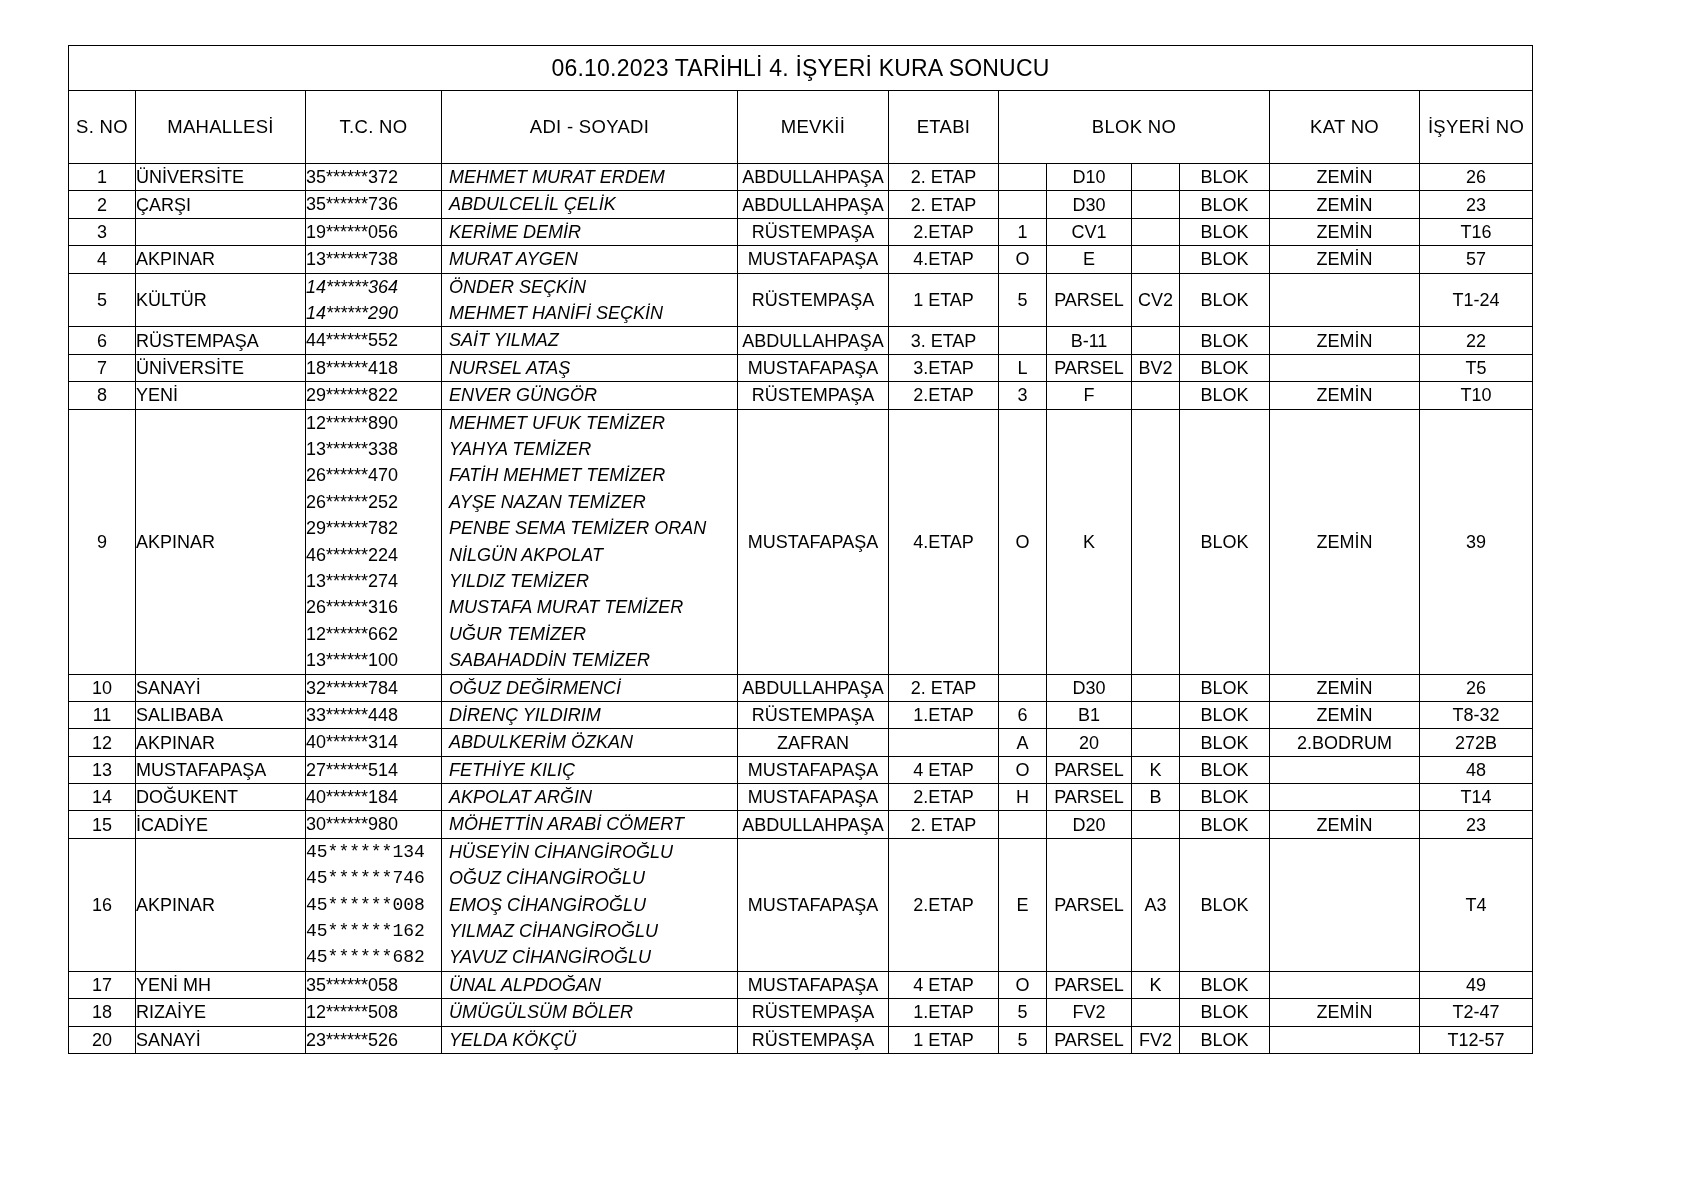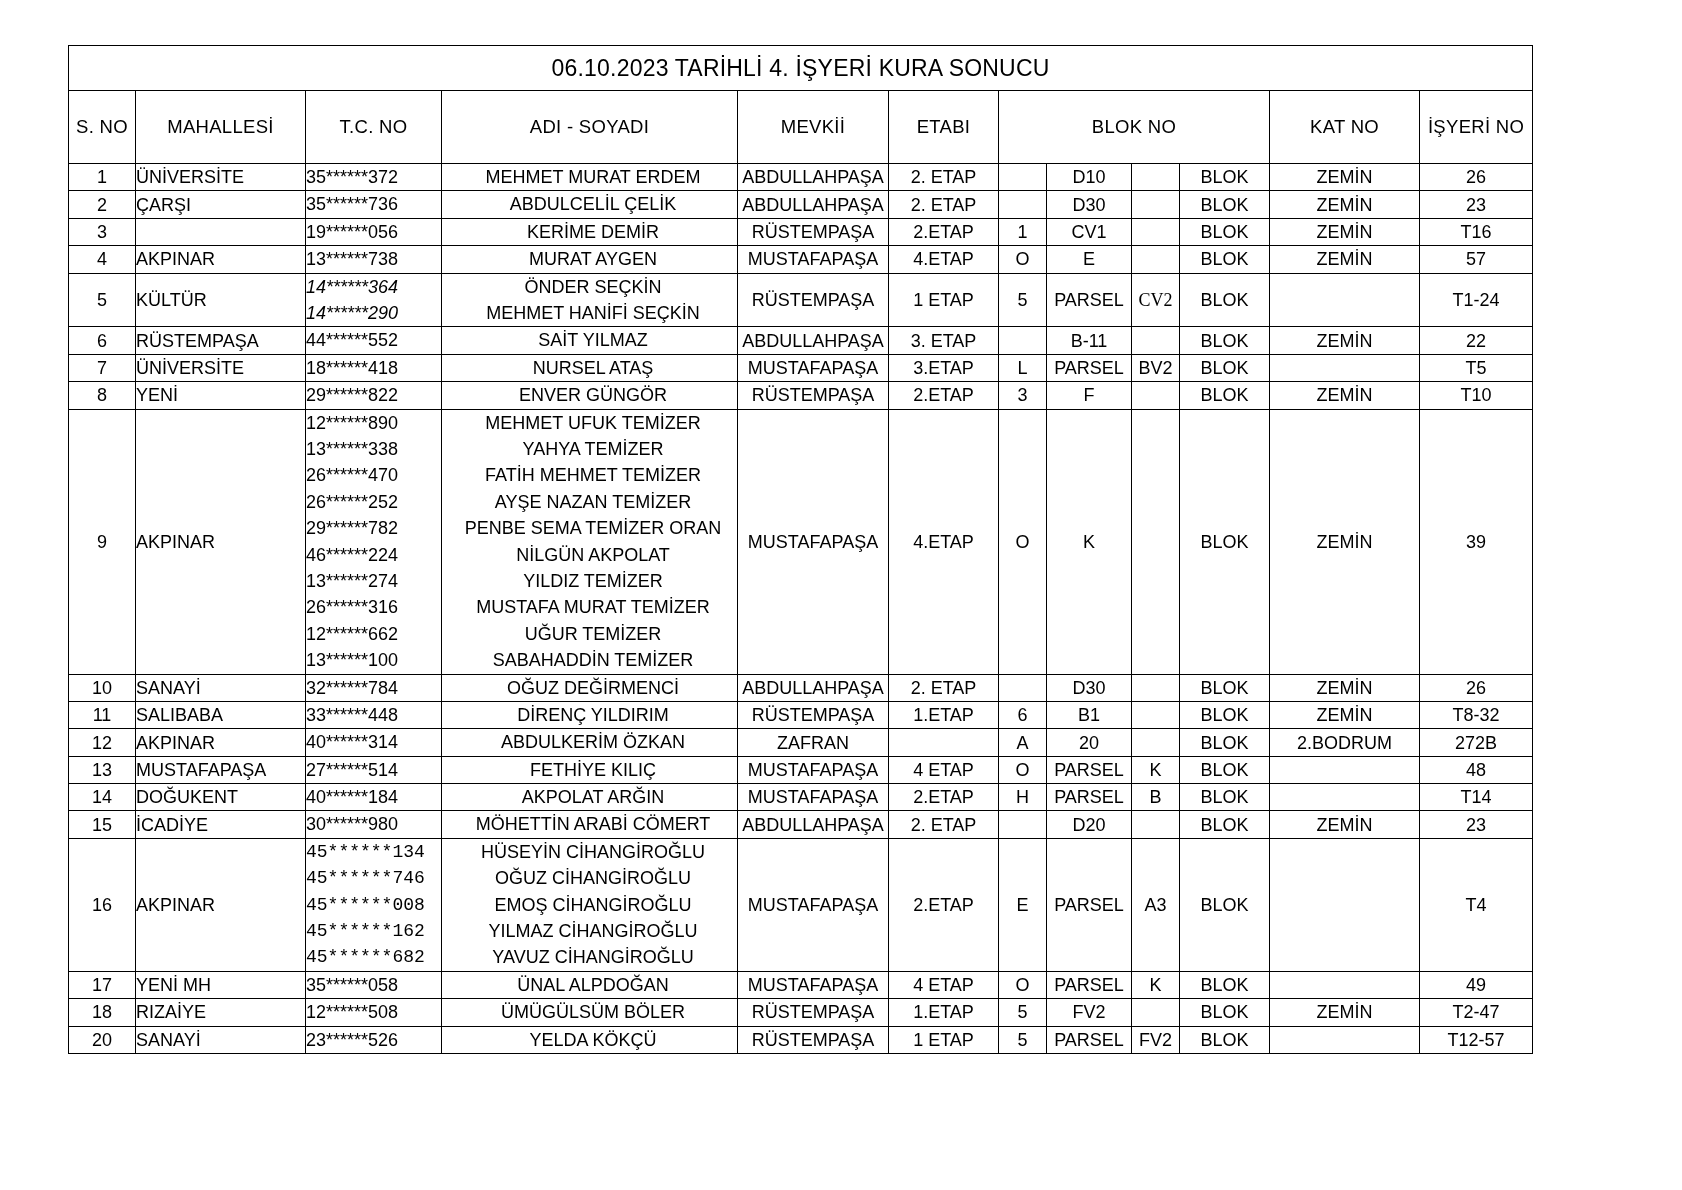--- a/index.html
+++ b/index.html
@@ -66,21 +66,21 @@
   
   .stack { display: block; }
   .stack .ln {
     display: block;
     height: 26.4px;
     line-height: 26.4px;
     font-size: 18px;
     white-space: nowrap;
   }
   .stack .ln.r { text-align: left; padding-right: 6px; }
-  .stack .ln.l { text-align: center;  padding-left: 7px; }
+  .stack .ln.l { text-align: left;  padding-left: 7px; font-style: italic; }
 
   .vmid { vertical-align: middle; }
 </style>
 </head>
 <body>
 
 <div class="page">
   <table class="kura">
     <colgroup>
       <col style="width:67px">
@@ -213,21 +213,21 @@
           <td class="c vmid" style="height: 52.8px;">
             <span class="stack">
               <span class="ln l">ÖNDER SEÇKİN</span>
               <span class="ln l">MEHMET HANİFİ SEÇKİN</span>
             </span>
           </td>
           <td class="c ctr vmid" style="height: 52.8px;">RÜSTEMPAŞA</td>
           <td class="c ctr vmid" style="height: 52.8px;">1 ETAP</td>
           <td class="c ctr vmid" style="height: 52.8px;">5</td>
           <td class="c ctr vmid" style="height: 52.8px;">PARSEL</td>
-          <td class="c ctr vmid" style="height: 52.8px; font-family: Liberation Serif, serif;">CV2</td>
+          <td class="c ctr vmid" style="height: 52.8px;">CV2</td>
           <td class="c ctr vmid" style="height: 52.8px;">BLOK</td>
           <td class="c ctr vmid" style="height: 52.8px;"></td>
           <td class="c ctr vmid" style="height: 52.8px;">T1-24</td>
         </tr>
         <tr>
           <td class="c ctr vmid">6</td>
           <td class="c left vmid">RÜSTEMPAŞA</td>
           <td class="c vmid">
             <span class="stack">
               <span class="ln r">44******552</span>

